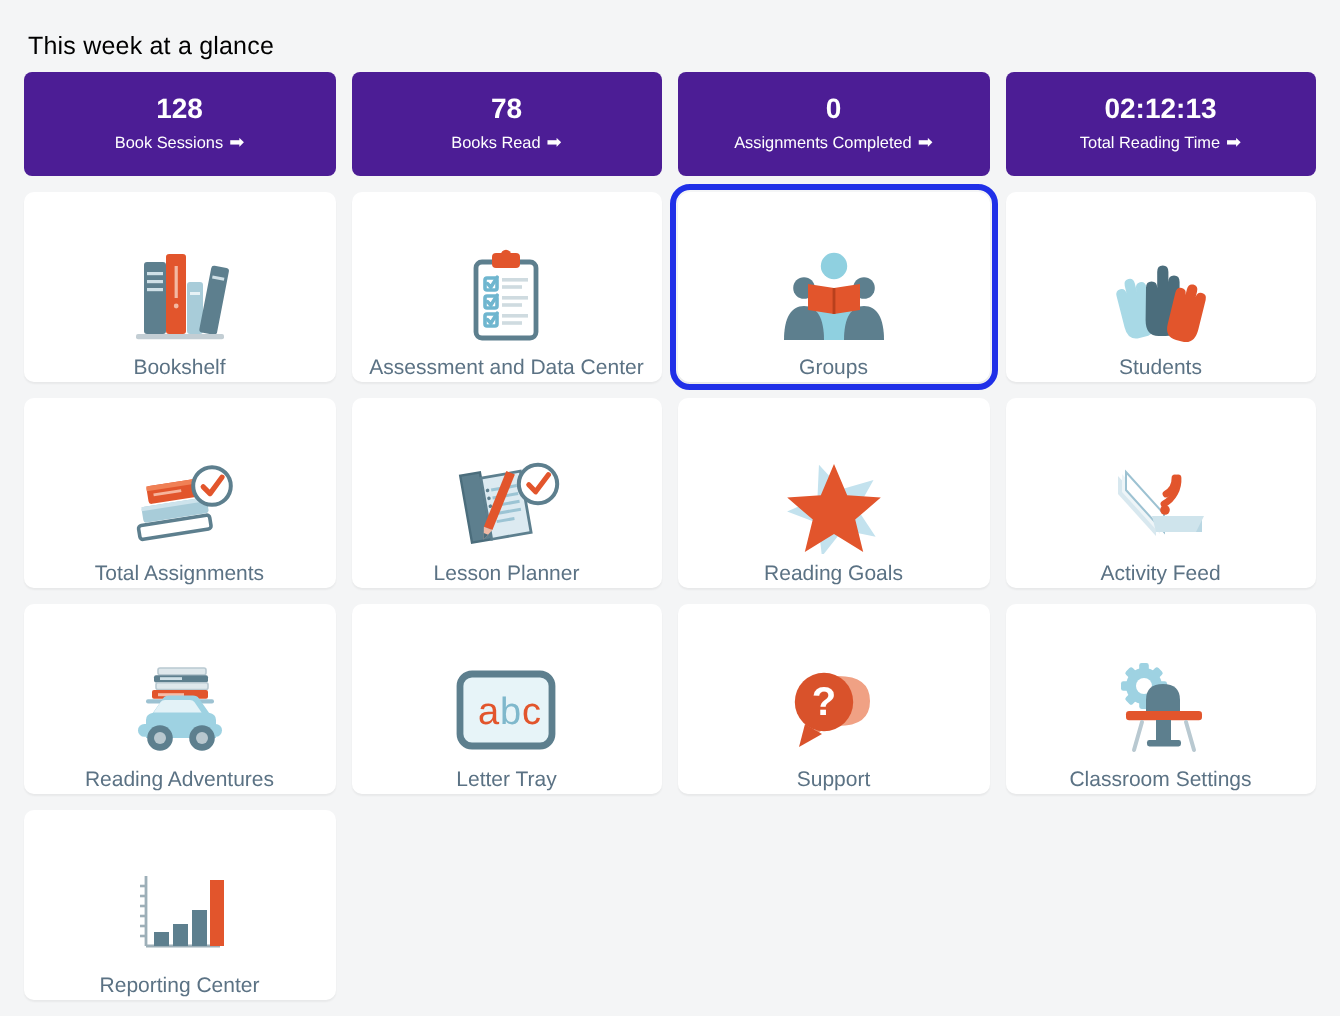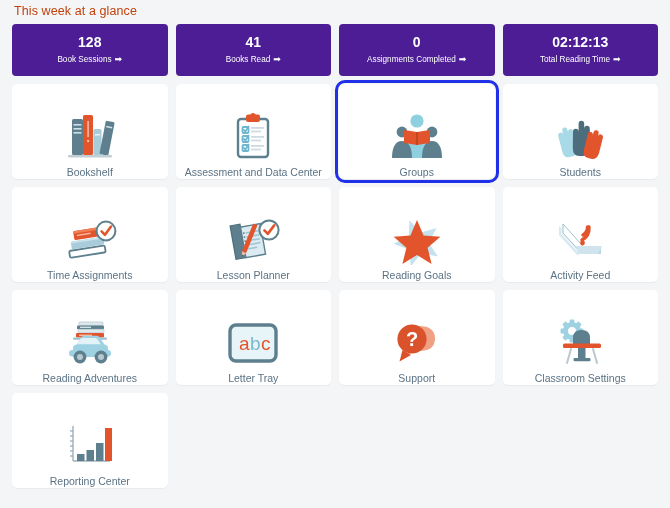--- a/index.html
+++ b/index.html
@@ -5,22 +5,22 @@
   html,body{margin:0;padding:0;}
   body{
     width:670px;height:508px;
     background:#f4f5f6;
     font-family:"Liberation Sans", sans-serif;
     color:#4a6572;
     overflow:hidden;
   }
   .page{position:relative;width:670px;height:508px;box-sizing:border-box;padding:0 12px;}
   .page-title{
-    font-size:12.5px;color:#c2410c;
-    padding:4px 0 6px 2px;letter-spacing:.1px;
+    font-size:12.5px;color:#000000;
+    padding:16px 0 6px 2px;letter-spacing:.1px;
   }
   
   .stats{display:flex;gap:8px;}
   .stat-card{
     flex:1 1 0;
     background:#4c1d95;
     border-radius:4px;
     height:52px;
     display:flex;flex-direction:column;
     align-items:center;justify-content:center;
@@ -71,21 +71,21 @@
   <div class="page-title">This week at a glance</div>
 
   <div class="stats">
 
     <div class="stat-card">
       <div class="stat-value">128</div>
       <div class="stat-label"><span>Book Sessions</span><span class="arrow">➡</span></div>
     </div>
 
     <div class="stat-card">
-      <div class="stat-value">41</div>
+      <div class="stat-value">78</div>
       <div class="stat-label"><span>Books Read</span><span class="arrow">➡</span></div>
     </div>
 
     <div class="stat-card">
       <div class="stat-value">0</div>
       <div class="stat-label"><span>Assignments Completed</span><span class="arrow">➡</span></div>
     </div>
 
     <div class="stat-card">
       <div class="stat-value">02:12:13</div>
@@ -189,21 +189,21 @@
           </g>
           <g transform="rotate(-9 27 21)">
             <rect x="13" y="14" width="30" height="9" rx="1.5" fill="#e2552c"></rect>
             <rect x="13" y="14" width="30" height="2.4" fill="#f08055"></rect>
             <rect x="16" y="18" width="14" height="1.4" fill="#f6b49c"></rect>
           </g>
           <circle cx="45" cy="16" r="9.4" fill="#ffffff" stroke="#5d7f8e" stroke-width="2"></circle>
           <polyline points="40.6,16.4 44,19.8 50,11.6" fill="none" stroke="#e2552c" stroke-width="2.6" stroke-linecap="round" stroke-linejoin="round"></polyline>
         </svg>
       </div>
-      <div class="tile-label">Time Assignments</div>
+      <div class="tile-label">Total Assignments</div>
     </div>
 
     <div class="tile">
       <div class="icon-wrap">
         <svg width="58" height="50" viewBox="0 0 58 50">
           <g transform="rotate(-10 24 26)">
             <rect x="9" y="8" width="10" height="34" fill="#5d7f8e"></rect>
             <rect x="9" y="8" width="10" height="34" fill="none" stroke="#4b6d7c" stroke-width="1.2"></rect>
             <rect x="19" y="11" width="20" height="31" fill="#dceaf1" stroke="#5d7f8e" stroke-width="1.4"></rect>
             <g fill="#9cc4d4">

